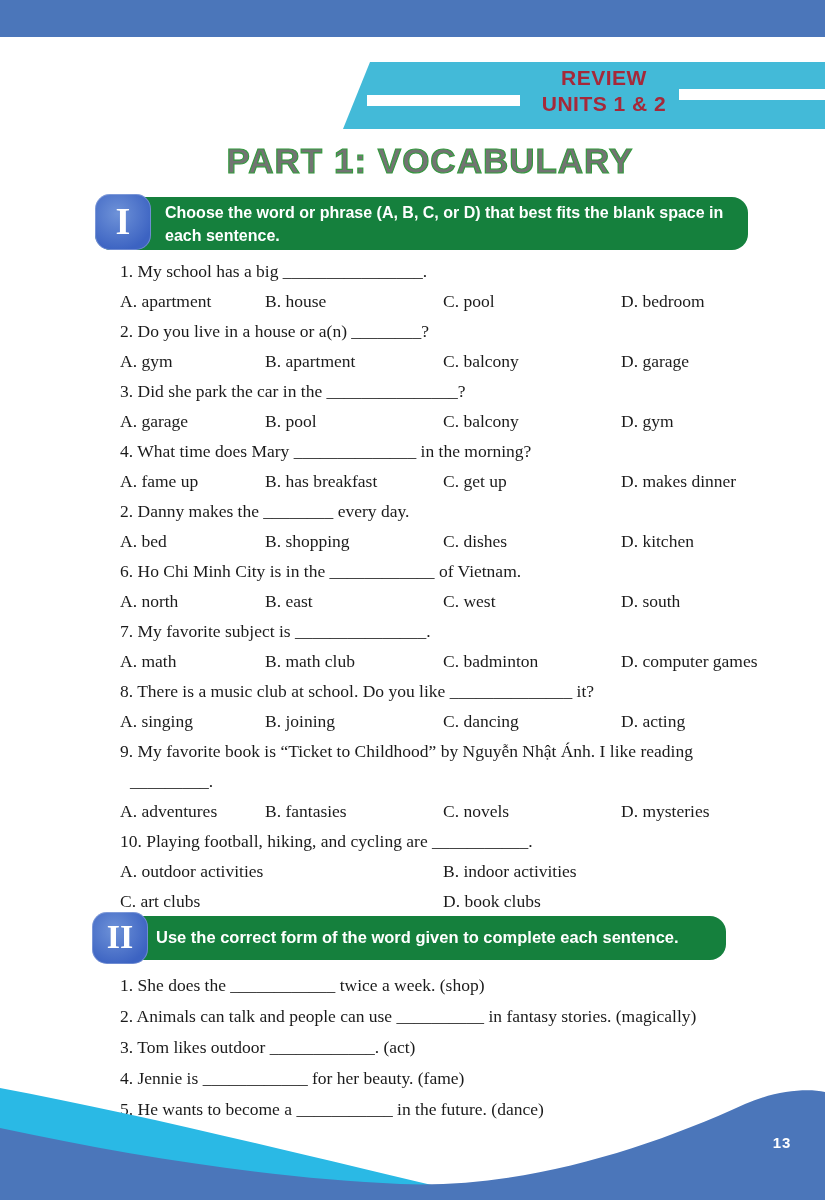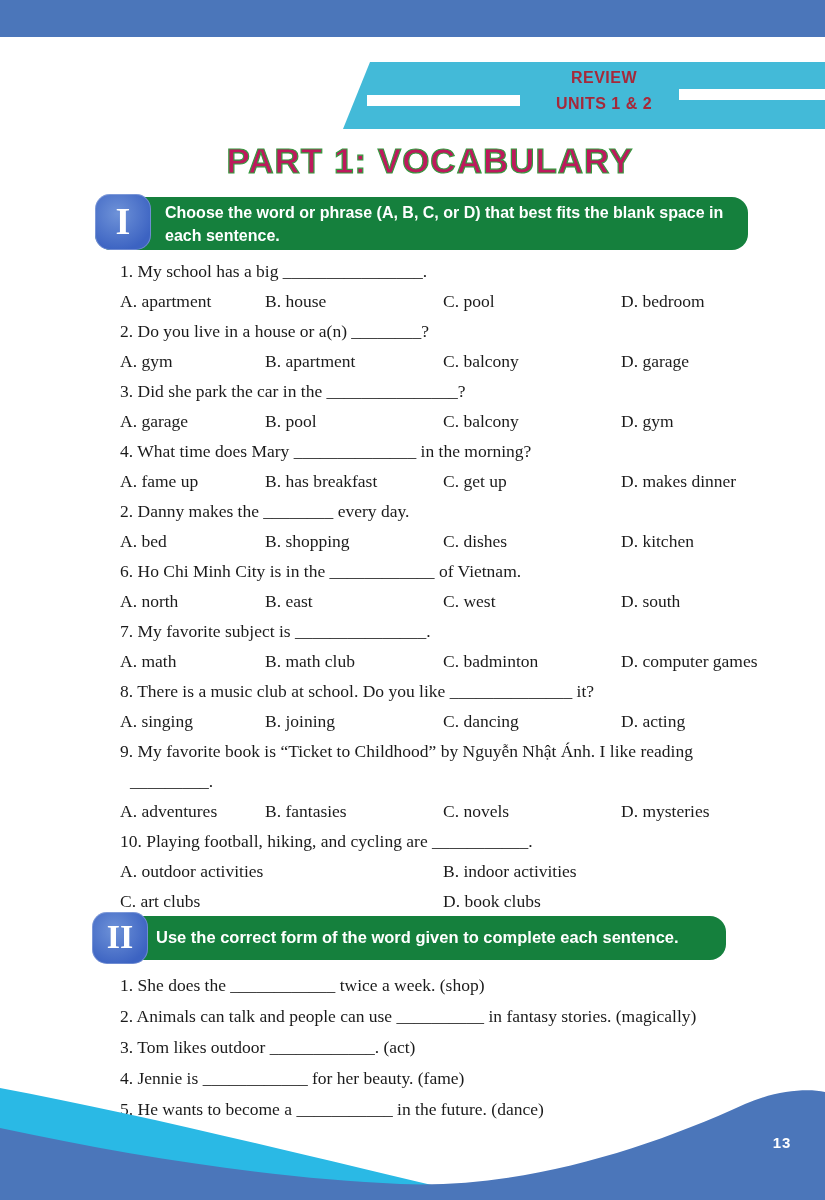--- a/index.html
+++ b/index.html
@@ -9,26 +9,26 @@
   }
   
   .topbar{position:absolute;left:0;top:0;width:825px;height:37px;background:#4b76ba;}
   
   .ribbon{position:absolute;left:343px;top:62px;width:482px;height:67px;
     background:#43bad8;clip-path:polygon(27px 0,100% 0,100% 100%,0 100%);}
   .ribbon .stripe{position:absolute;height:11px;background:#ffffff;}
   .ribbon .stripe.left{left:24px;top:33px;width:153px;}
   .ribbon .stripe.right{left:336px;top:27px;width:146px;}
   .ribbon .rtext{position:absolute;left:186px;top:3px;width:150px;text-align:center;
-    font-family:"Liberation Sans", sans-serif;font-weight:bold;font-size:16px;
+    font-family:"Liberation Sans", sans-serif;font-weight:bold;font-size:21px;
     line-height:26px;color:#a5293a;letter-spacing:.5px;}
   
   .part-title{position:absolute;left:80px;top:141px;width:700px;text-align:center;
     font-family:"Liberation Sans", sans-serif;font-weight:bold;font-size:35px;
-    color:#be185d;letter-spacing:1px;-webkit-text-stroke:1.2px #35993f;}
+    color:#737373;letter-spacing:1px;-webkit-text-stroke:1.2px #35993f;}
   
   .sec-banner{position:absolute;background:#15803d;border-radius:16px;
     color:#ffffff;font-family:"Liberation Sans", sans-serif;font-weight:bold;}
   .sec-banner.one{left:95px;top:197px;width:653px;height:53px;}
   .sec-banner.two{left:92px;top:916px;width:634px;height:44px;}
   .sec-banner .instr{position:absolute;left:70px;top:4px;width:578px;
     font-size:16px;line-height:23px;}
   .sec-banner.two .instr{left:64px;top:10px;width:566px;white-space:nowrap;font-size:16.5px;}
   .badge{position:absolute;width:56px;border-radius:15px;
     background:radial-gradient(circle at 40% 35%, #6e92d8, #3c63c2 75%);

